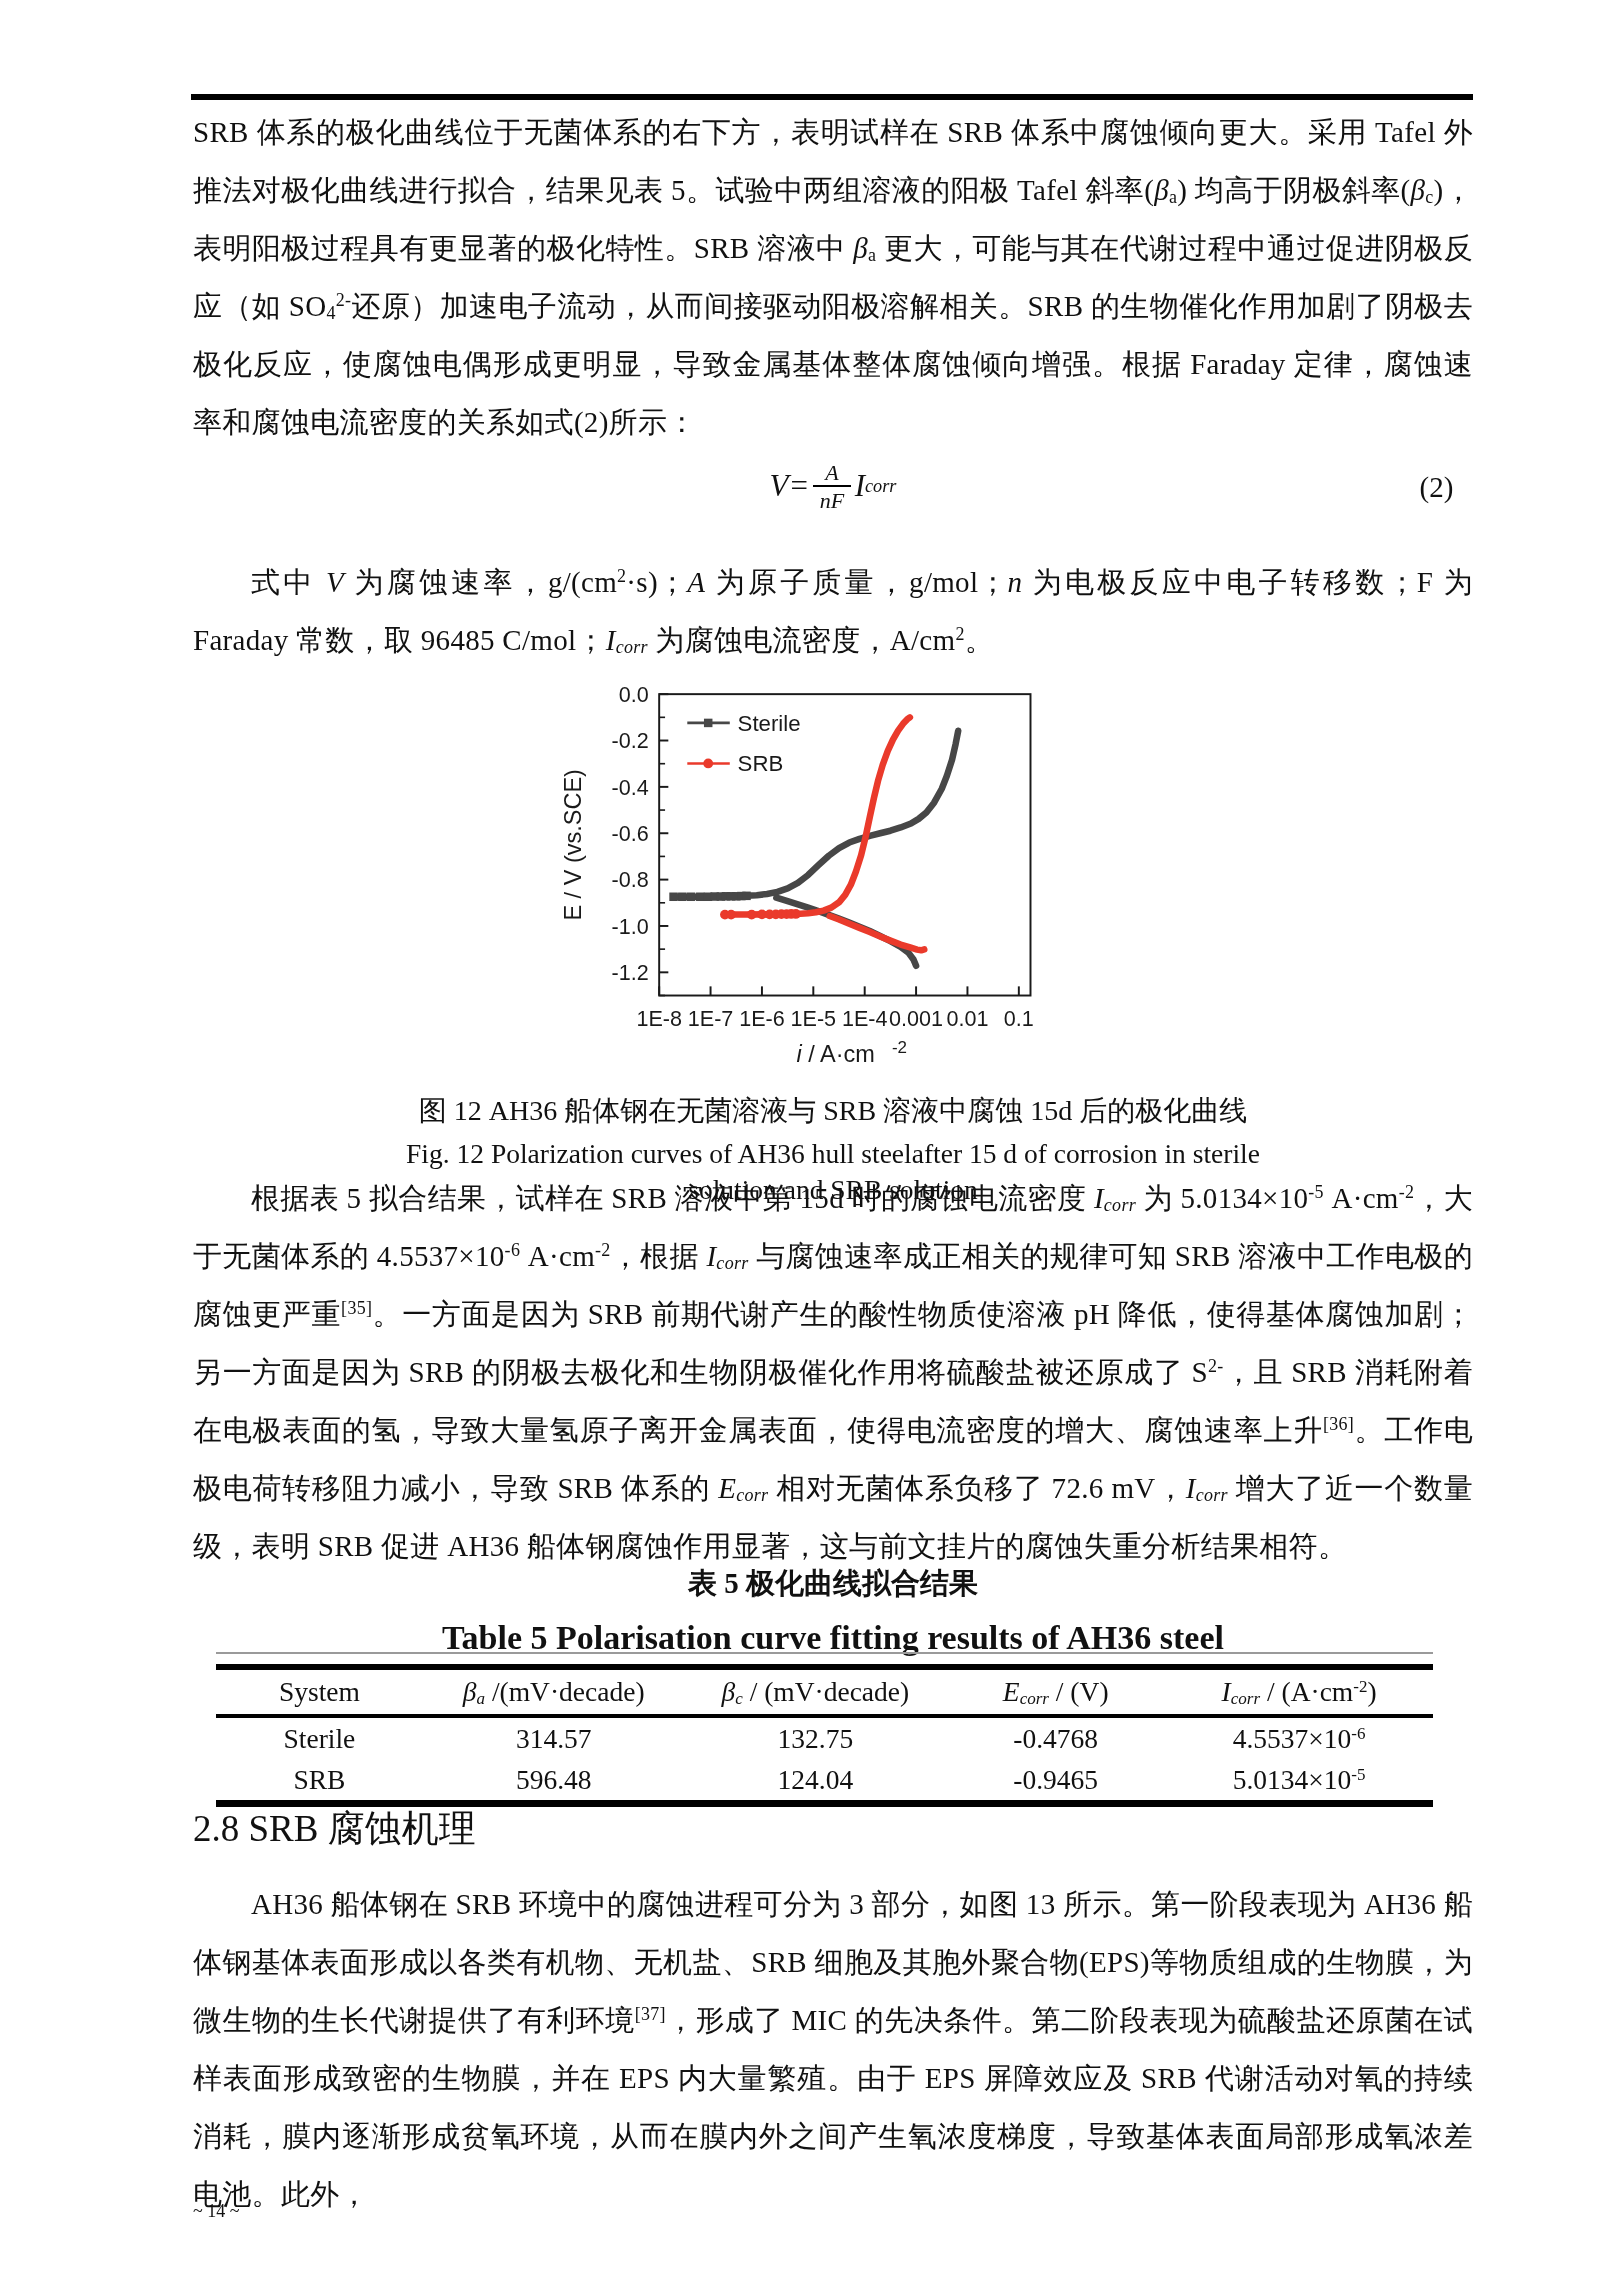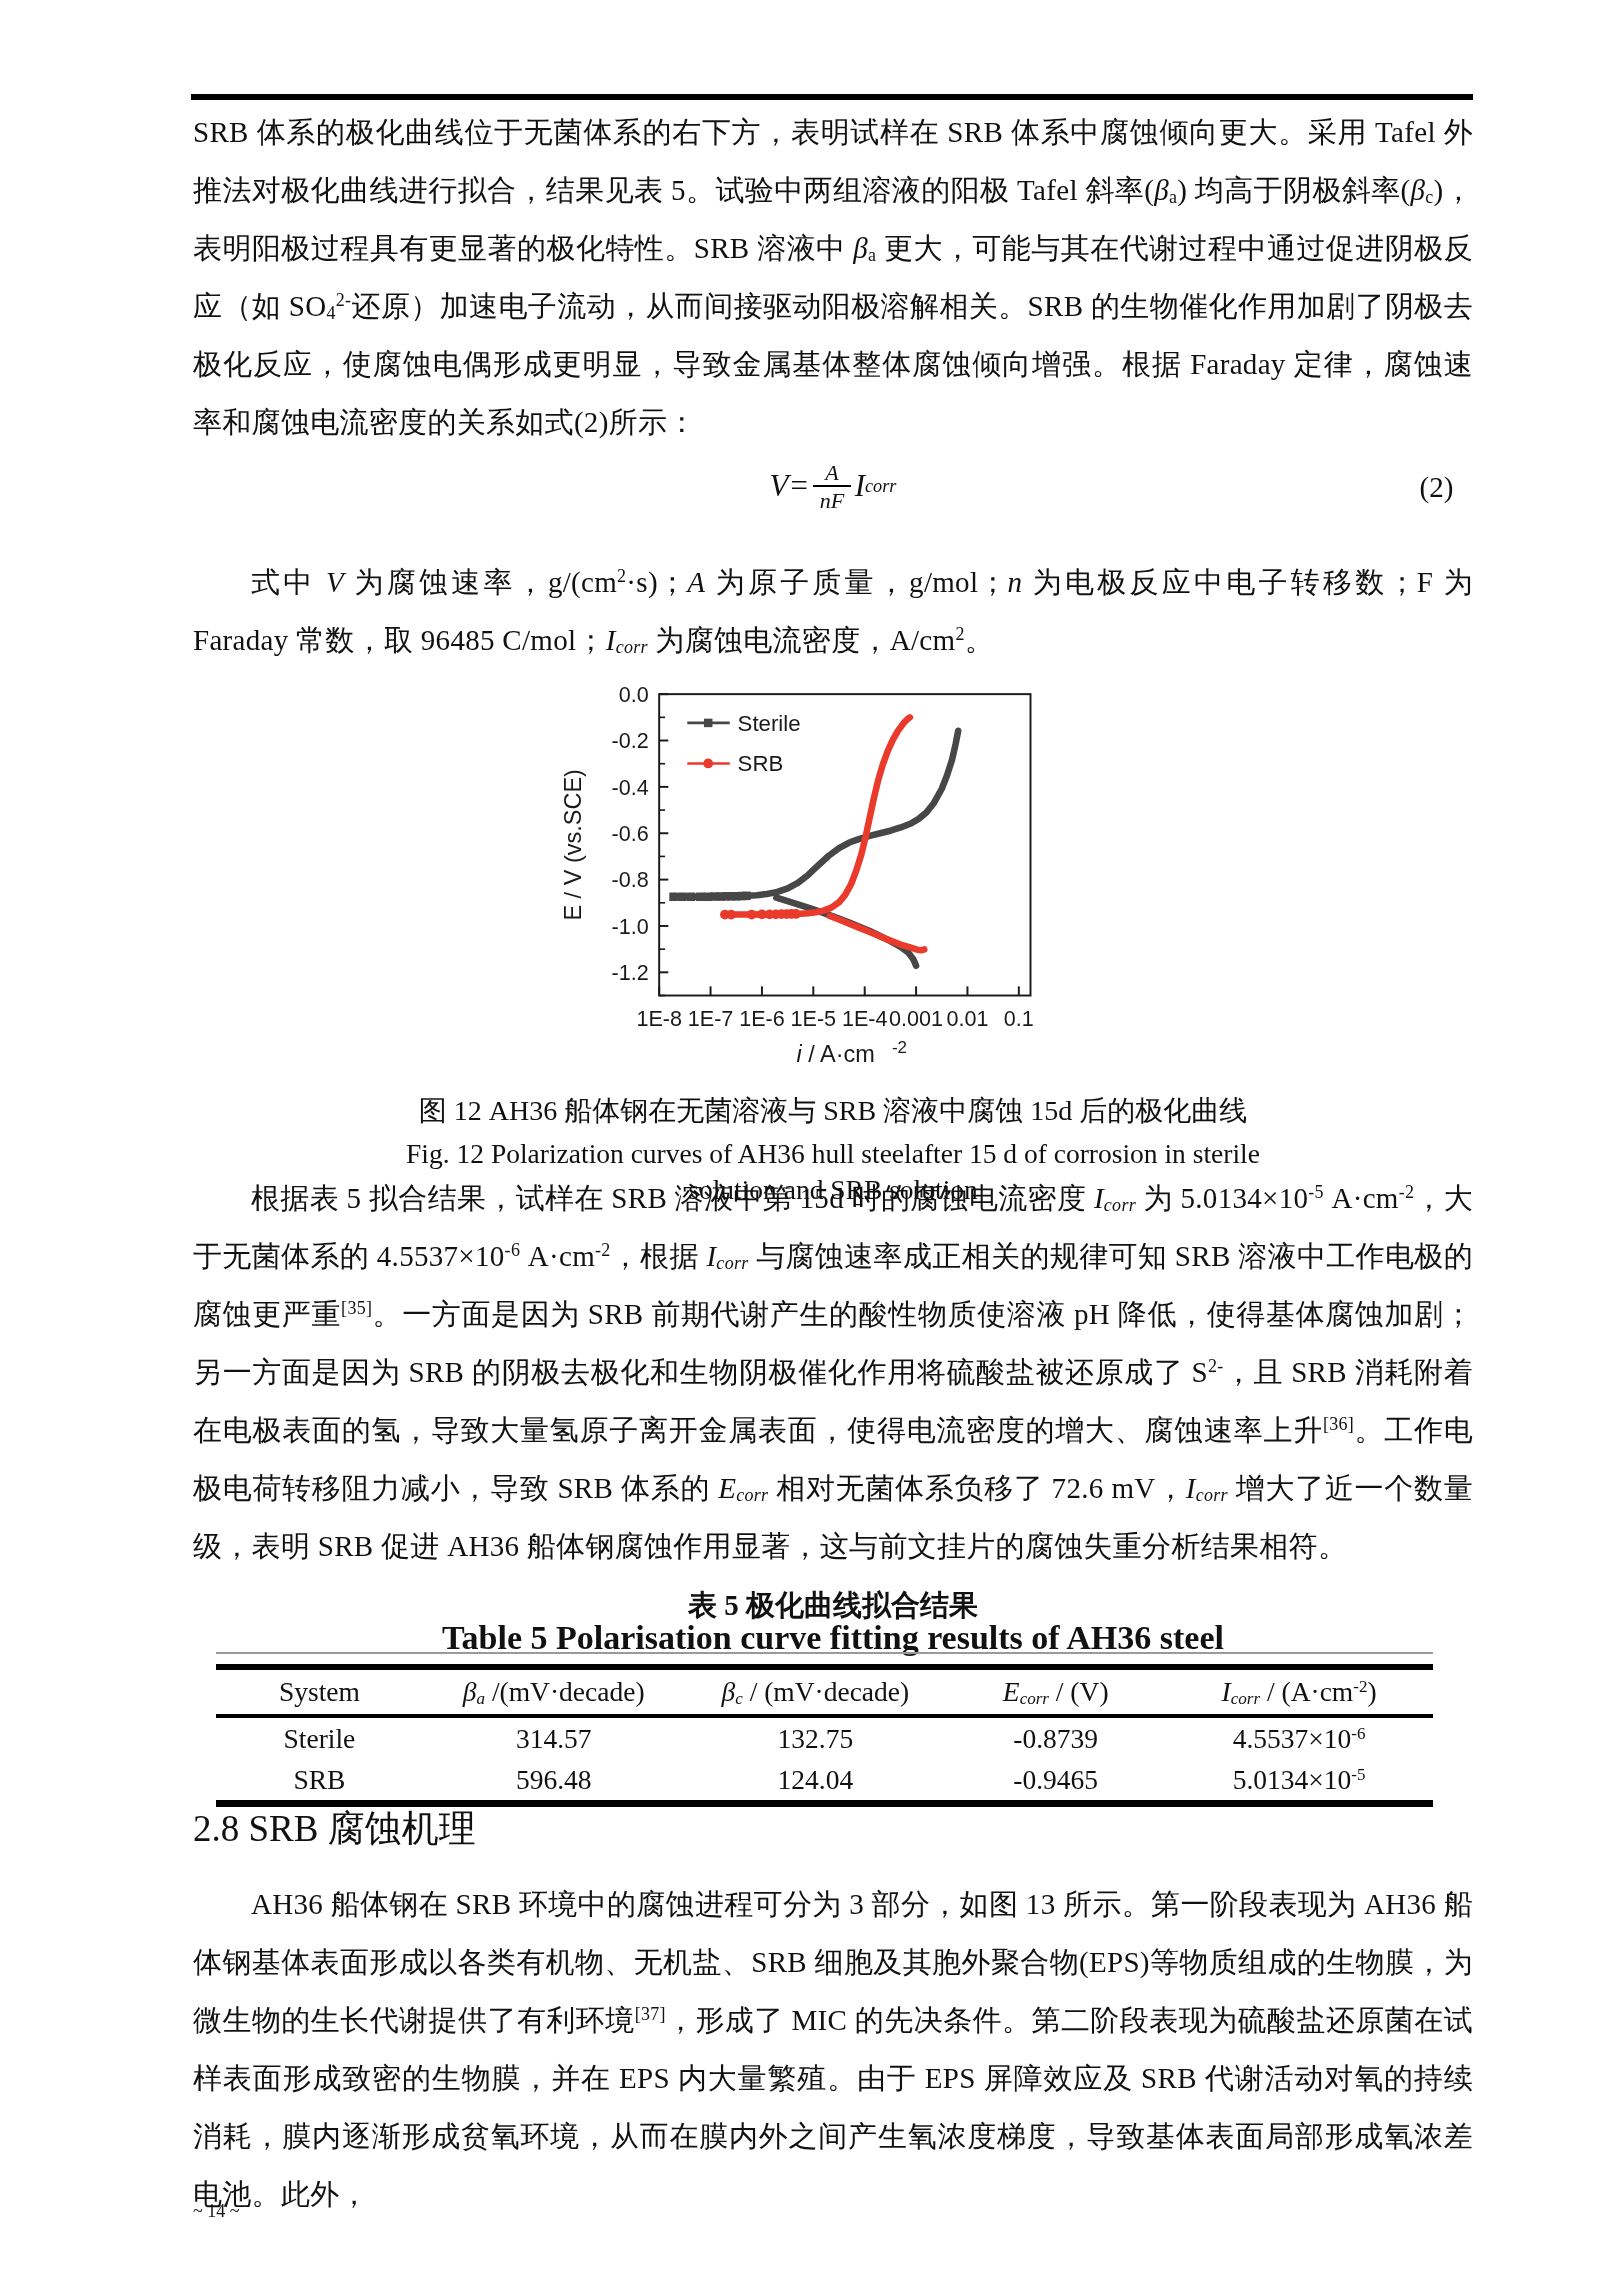--- a/index.html
+++ b/index.html
@@ -142,21 +142,21 @@
     <circle cx="225" cy="146" r="7.5" fill="#ea3a2b"></circle>
     <text x="270" y="158" font-size="34" fill="#1a1a1a" font-family="&quot;Liberation Sans&quot;,&quot;DejaVu Sans&quot;,sans-serif">SRB</text>
   </svg>
 
 <div class="abs caption cap-zh" style="top:1060px;">图 12 AH36 船体钢在无菌溶液与 SRB 溶液中腐蚀 15d 后的极化曲线</div>
 <div class="abs caption cap-en" style="top:1105px;">Fig. 12 Polarization curves of AH36 hull steelafter 15 d of corrosion in sterile</div>
 <div class="abs caption cap-en" style="top:1141px;">solution and SRB solution</div>
 
 <div class="abs body-text indent" style="top:1169px;">根据表 5 拟合结果，试样在 SRB 溶液中第 15d 时的腐蚀电流密度 <i>I<sub>corr</sub></i> 为 5.0134×10<sup>-5</sup> A·cm<sup>-2</sup>，大于无菌体系的 4.5537×10<sup>-6</sup> A·cm<sup>-2</sup>，根据 <i>I<sub>corr</sub></i> 与腐蚀速率成正相关的规律可知 SRB 溶液中工作电极的腐蚀更严重<sup>[35]</sup>。一方面是因为 SRB 前期代谢产生的酸性物质使溶液 pH 降低，使得基体腐蚀加剧；另一方面是因为 SRB 的阴极去极化和生物阴极催化作用将硫酸盐被还原成了 S<sup>2-</sup>，且 SRB 消耗附着在电极表面的氢，导致大量氢原子离开金属表面，使得电流密度的增大、腐蚀速率上升<sup>[36]</sup>。工作电极电荷转移阻力减小，导致 SRB 体系的 <i>E<sub>corr</sub></i> 相对无菌体系负移了 72.6 mV，<i>I<sub>corr</sub></i> 增大了近一个数量级，表明 SRB 促进 AH36 船体钢腐蚀作用显著，这与前文挂片的腐蚀失重分析结果相符。</div>
 
-<div class="abs tbl-title tbl-title-zh" style="top:1565px;margin-top:22px;">表 5 极化曲线拟合结果</div>
+<div class="abs tbl-title tbl-title-zh" style="top:1565px;">表 5 极化曲线拟合结果</div>
 <div class="abs tbl-title tbl-title-en" style="top:1620px;">Table 5 Polarisation curve fitting results of AH36 steel</div>
 
 <div class="abs table-wrap" style="top:1652px;">
   <div class="tline thin"></div>
   <div class="tline gap"></div>
   <div class="tline thick"></div>
   <table class="fit">
     <thead>
         <tr id="t5-head">
           <th style="width: 17%;">System</th>
@@ -164,21 +164,21 @@
           <th style="width: 21.5%;"><i>β<sub>c</sub></i> / (mV·decade)</th>
           <th style="width: 18%;"><i>E<sub>corr</sub></i> / (V)</th>
           <th style="width: 22%;"><i>I<sub>corr</sub></i> / (A·cm<sup>-2</sup>)</th>
         </tr>
       </thead>
     <tbody id="t5-body">
         <tr>
           <td>Sterile</td>
           <td>314.57</td>
           <td>132.75</td>
-          <td>-0.8739</td>
+          <td>-0.4768</td>
           <td>4.5537×10<sup>-6</sup></td>
         </tr>
         <tr>
           <td>SRB</td>
           <td>596.48</td>
           <td>124.04</td>
           <td>-0.9465</td>
           <td>5.0134×10<sup>-5</sup></td>
         </tr>
       </tbody>

